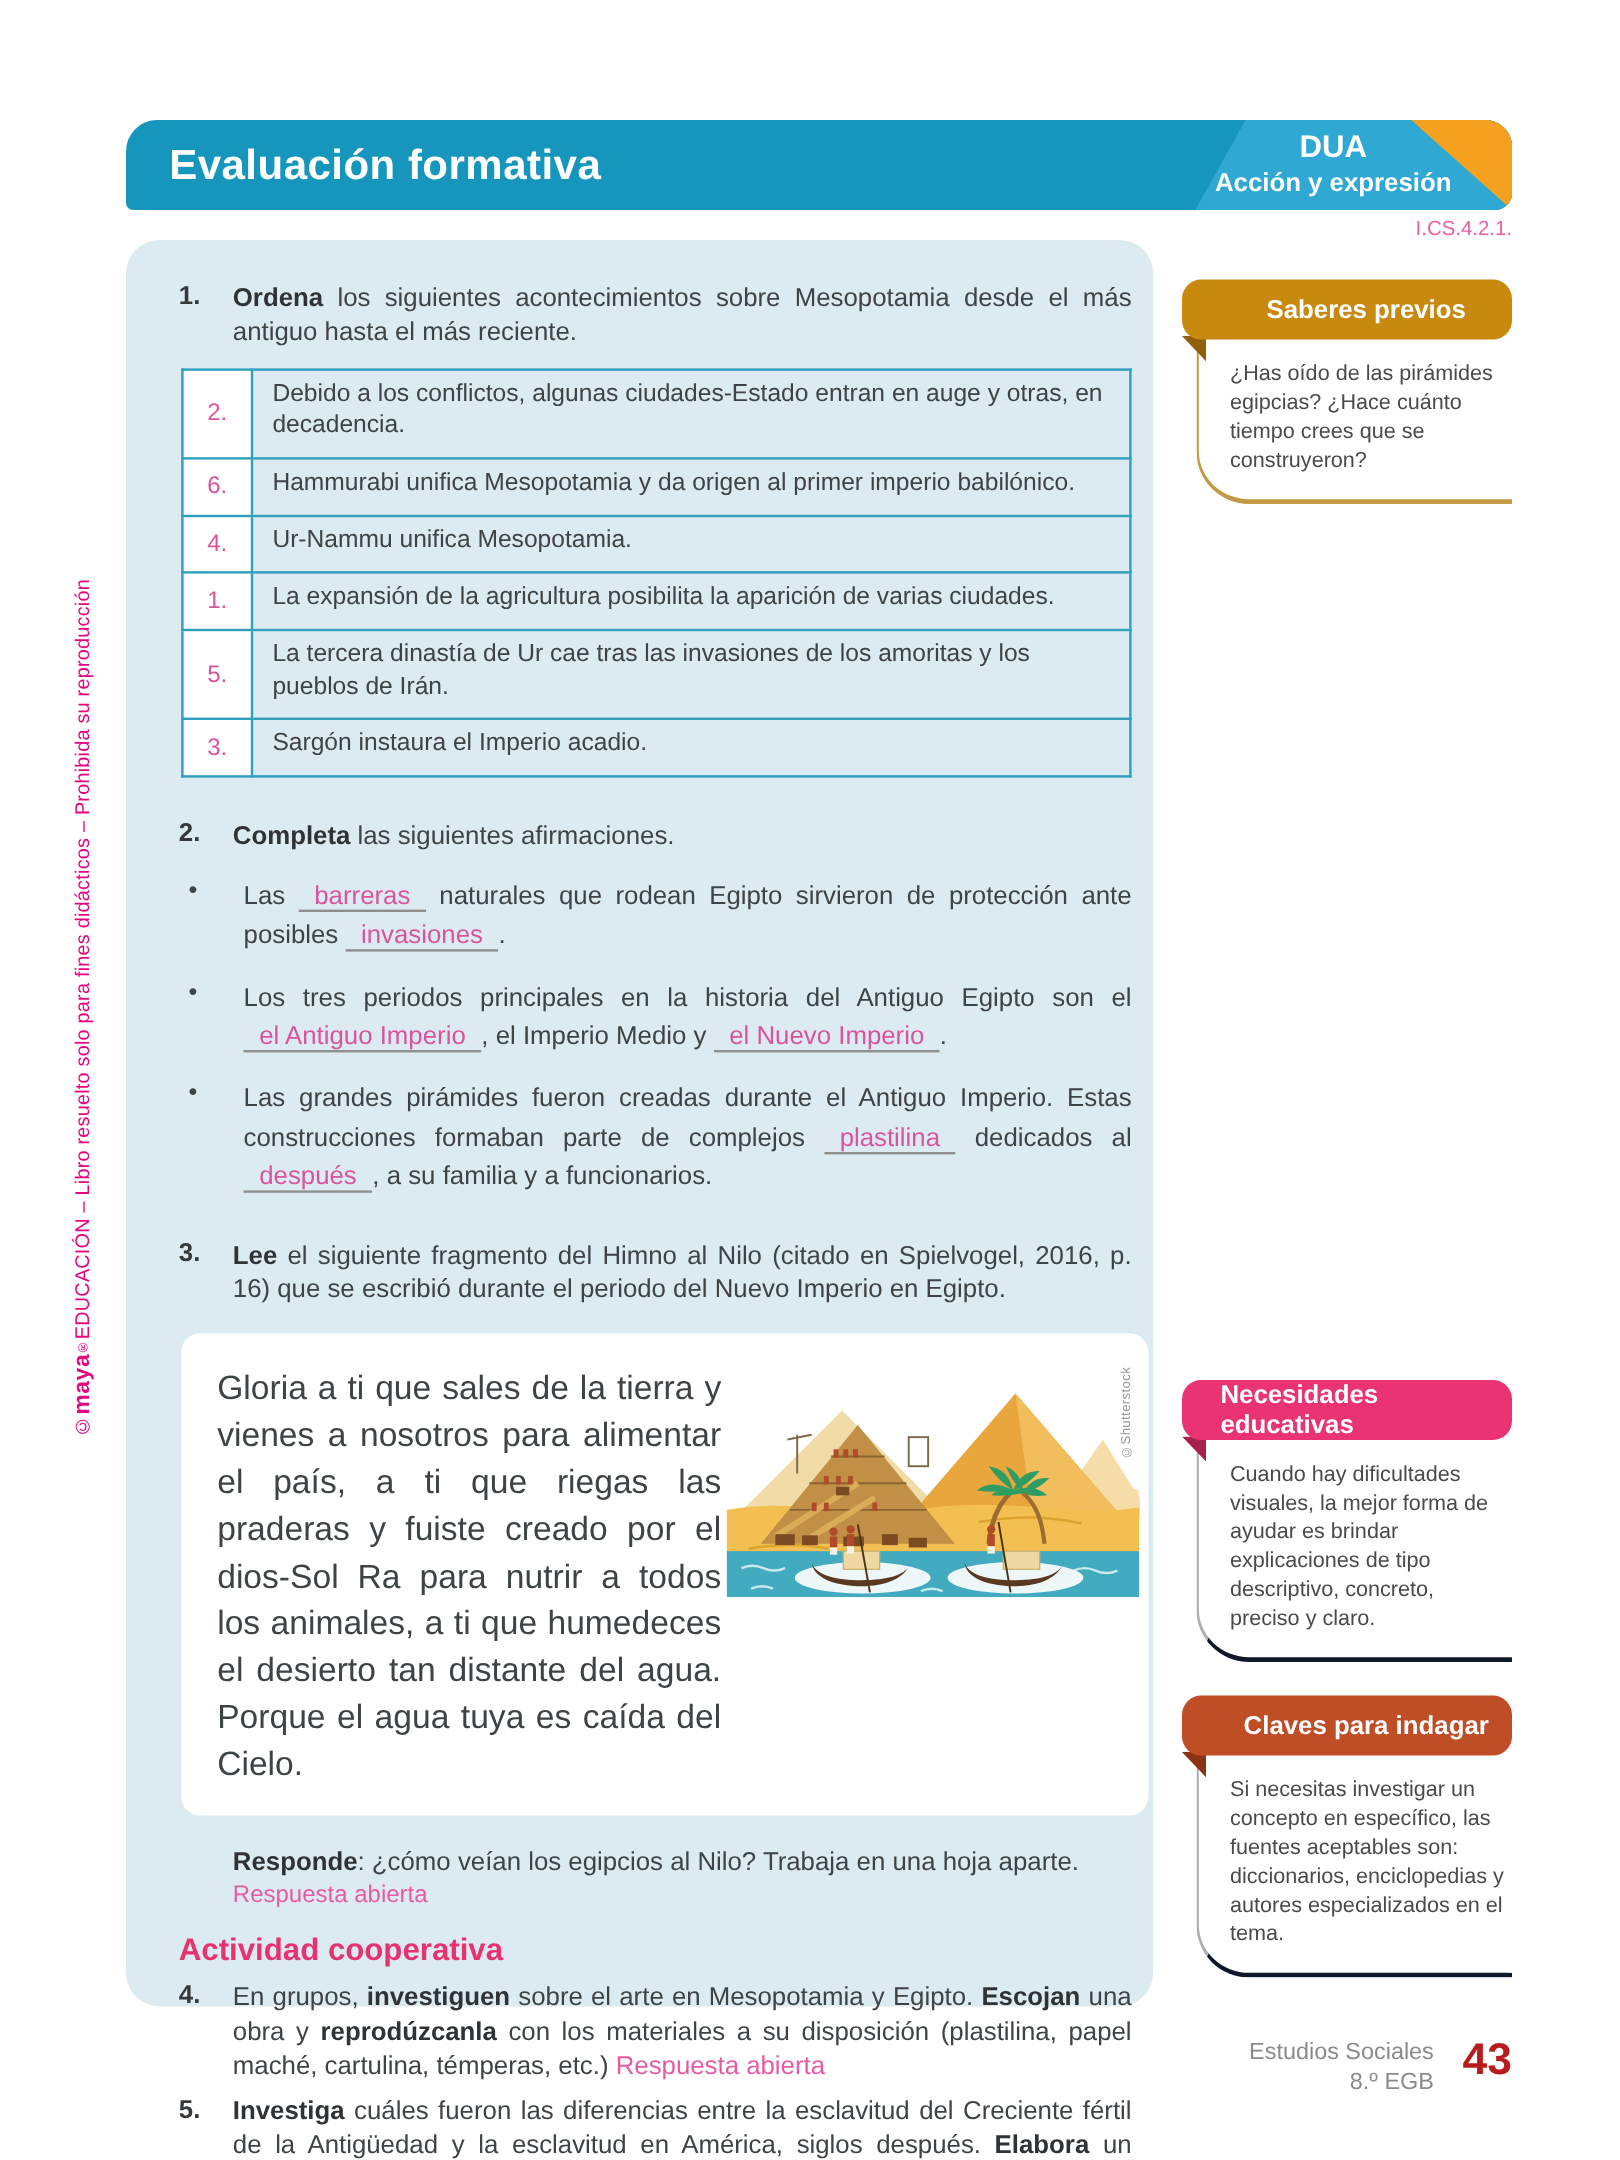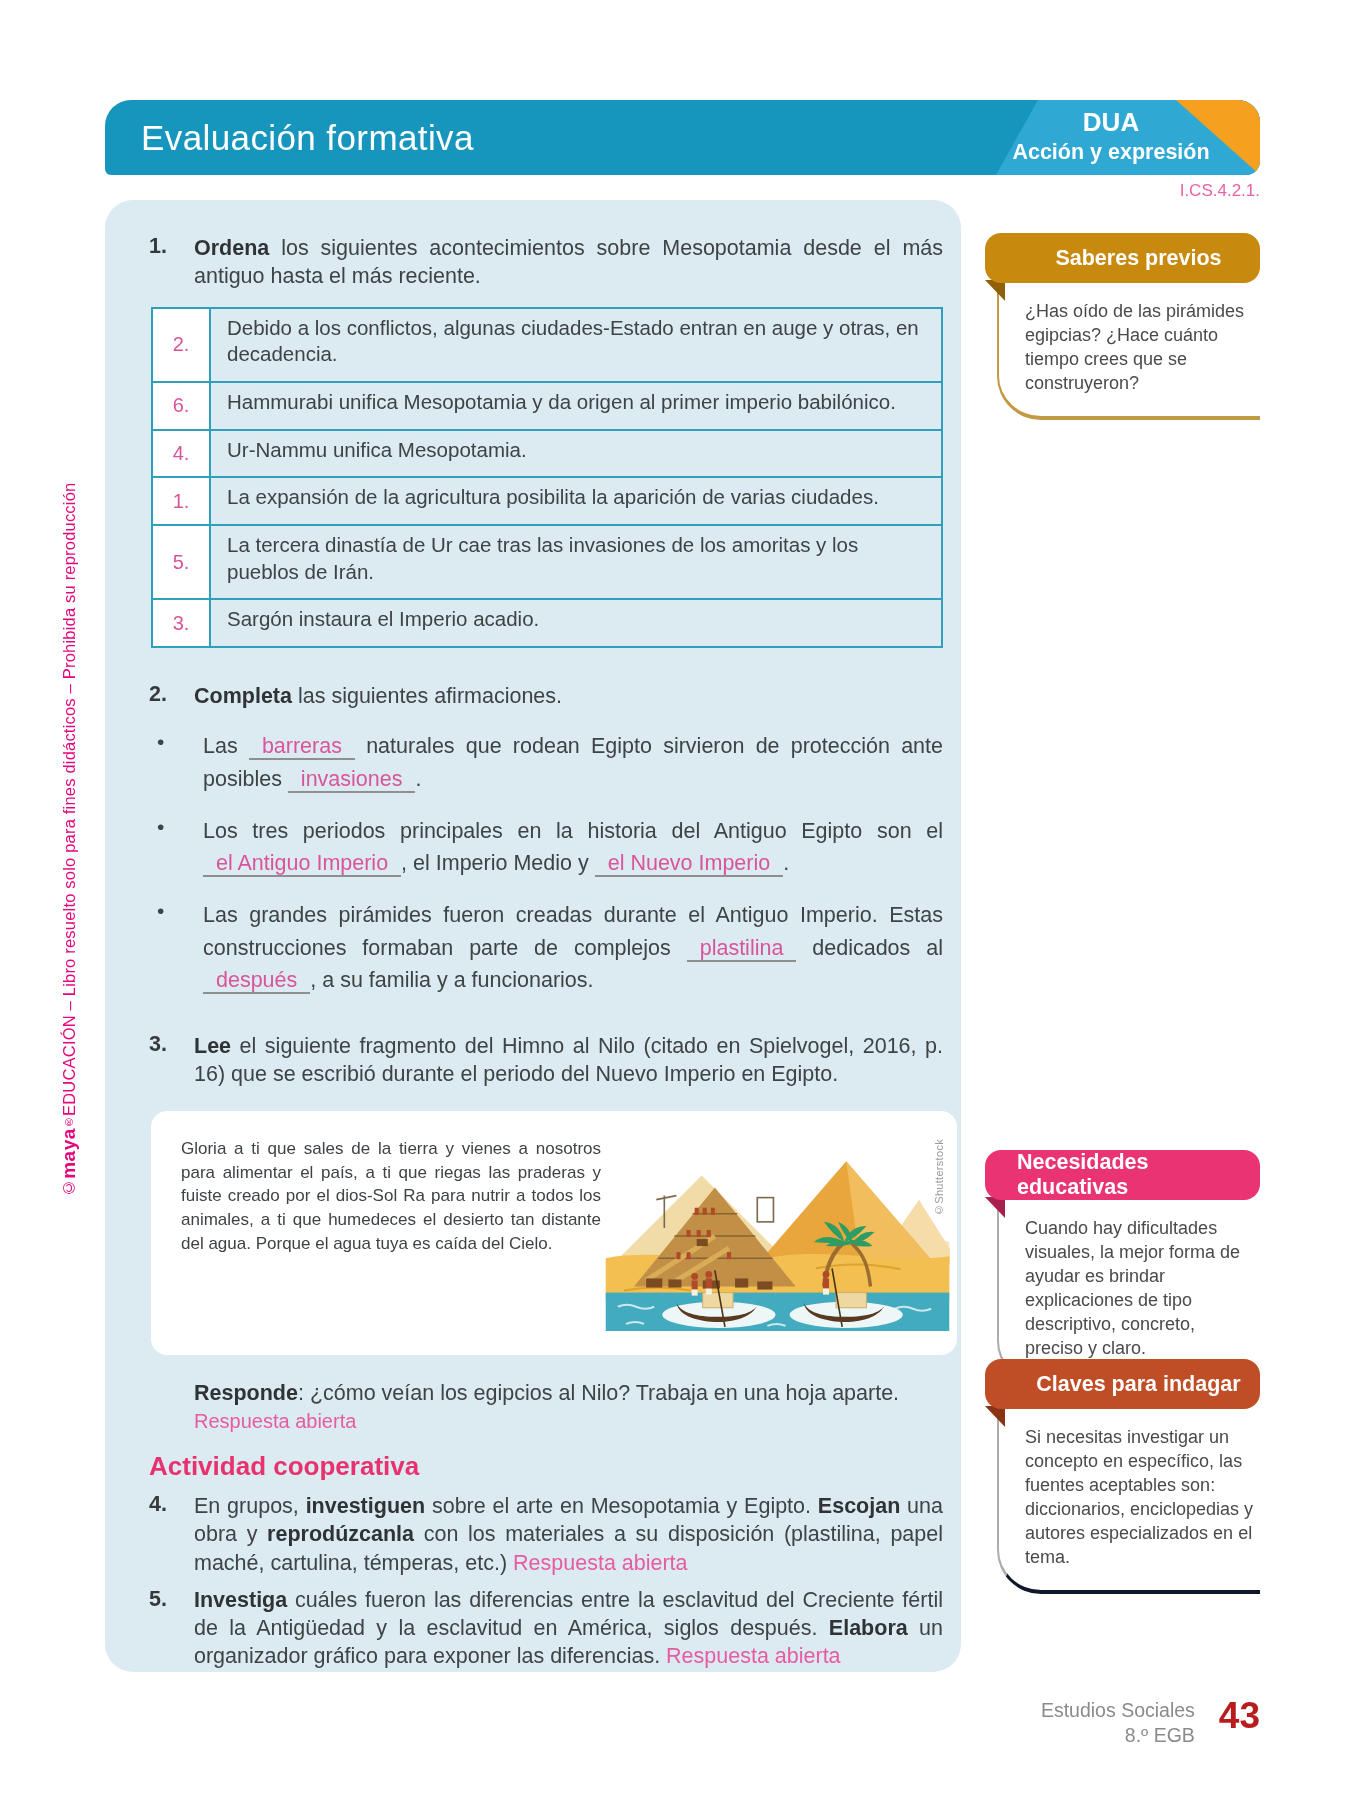--- a/index.html
+++ b/index.html
@@ -15,21 +15,21 @@
   }
   .copyright .brand{font-weight:700;font-size:19px;letter-spacing:.5px;}
   .copyright .reg{font-size:11px;}
   
   .hbar{
     position:absolute;left:105px;top:100px;width:1155px;height:75px;
     background:#1696BC;border-radius:26px 22px 14px 6px;overflow:hidden;
   }
   .hbar .title{
     position:absolute;left:36px;top:50%;transform:translateY(-50%);
-    color:#fff;font-size:35px;font-weight:400;letter-spacing:.4px;
+    color:#fff;font-size:35px;font-weight:700;letter-spacing:.4px;
   }
   .dua{
     position:absolute;right:0;top:0;bottom:0;width:268px;background:#2FA9D4;
     clip-path:polygon(46px 0,100% 0,100% 100%,4px 100%);
   }
   .dua-text{position:absolute;left:16px;top:7px;width:206px;text-align:center;color:#fff;font-weight:700;line-height:1.22;}
   .dua-main{font-size:26px;}
   .dua-sub{font-size:21.5px;}
   .corner{
     position:absolute;right:0;top:0;width:84px;height:100%;background:#F5A11F;
@@ -54,21 +54,21 @@
   
   .bullet{display:flex;margin-top:20px;}
   .bdot{flex:0 0 46px;padding-left:8px;font-size:21px;color:#3E4345;}
   .btext{flex:1;font-size:21.5px;line-height:1.5;text-align:justify;}
   .blank{color:#D9559B;border-bottom:2px solid #8F8F8F;padding:0 13px;white-space:nowrap;}
   
   .quote{
     background:#ffffff;border-radius:16px;margin:22px -14px 0 2px;
     padding:26px 4px 24px 30px;display:flex;align-items:flex-start;position:relative;
   }
-  .qtext{flex:0 0 420px;font-size:17px;line-height:1.4;text-align:justify;}
+  .qtext{flex:0 0 420px;font-size:28px;line-height:1.4;text-align:justify;}
   .qart{flex:1;display:flex;justify-content:center;padding-top:2px;}
   .qcredit{
     position:absolute;right:12px;top:28px;writing-mode:vertical-rl;transform:rotate(180deg);
     font-size:11px;color:#9A9A9A;letter-spacing:.3px;
   }
   .responde{margin:26px 0 0 45px;font-size:21.5px;}
   .answer{color:#E75BA2;}
   .answer-line{margin:4px 0 0 45px;font-size:20px;}
   .h-coop{margin-top:18px;color:#E8326F;font-size:26px;font-weight:700;}
   .h-inda{margin-top:28px;color:#C05A28;font-size:26px;font-weight:700;}
@@ -284,21 +284,21 @@
   <div class="fold"></div>
   <div class="cbody">¿Has oído de las pirámides egipcias? ¿Hace cuánto tiempo crees que se construyeron?</div>
 </div>
 
 <div class="card card-pink" style="top:1150px">
   <div class="badge">Necesidades educativas</div>
   <div class="fold"></div>
   <div class="cbody">Cuando hay dificultades visuales, la mejor forma de ayudar es brindar explicaciones de tipo descriptivo, concreto, preciso y claro.</div>
 </div>
 
-<div class="card card-rust" style="top:1359px">
+<div class="card card-rust" style="top:1413px">
   <div class="badge">Claves para indagar</div>
   <div class="fold"></div>
   <div class="cbody">Si necesitas investigar un concepto en específico, las fuentes aceptables son: diccionarios, enciclopedias y autores especializados en el tema.</div>
 </div>
 
 <div class="footer">
   <div class="ftext">
     <div>Estudios Sociales</div>
     <div>8.º EGB</div>
   </div>

